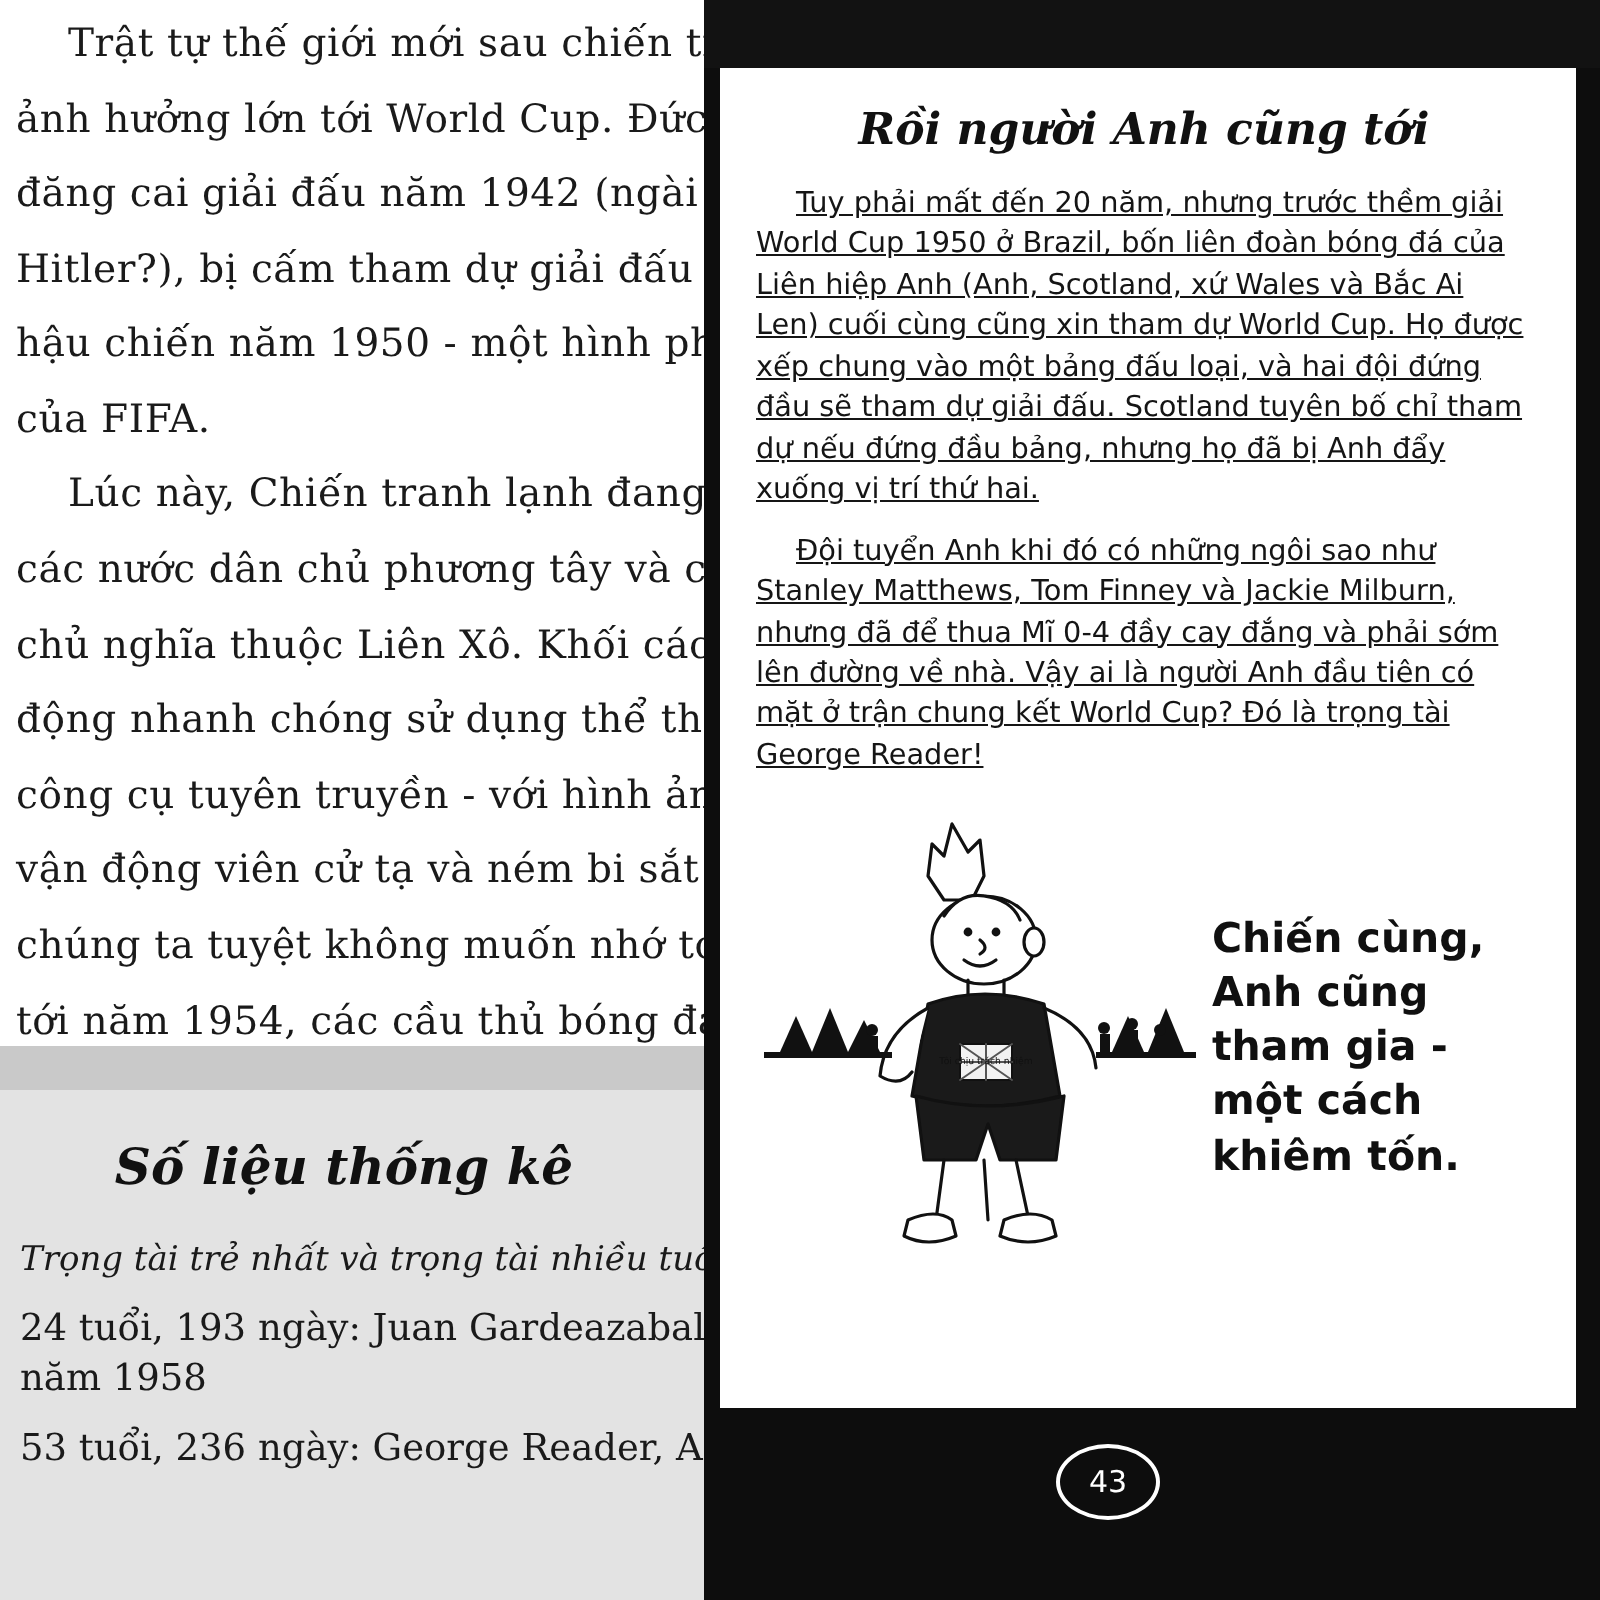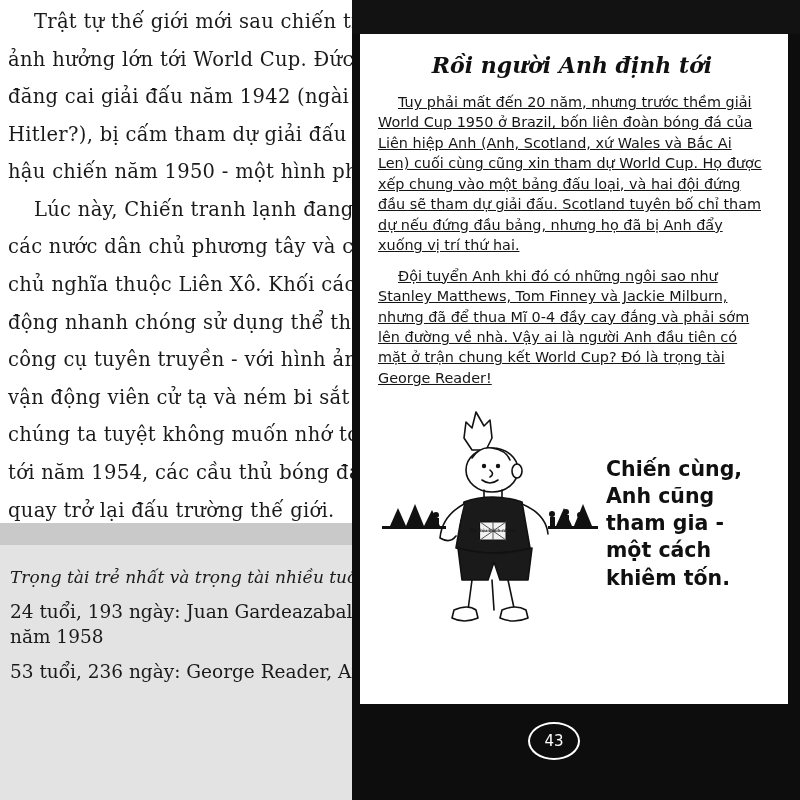--- a/index.html
+++ b/index.html
@@ -187,47 +187,49 @@
 
 <div id="page">
 
   <div class="left-page">
     <div class="left-col">
       <p>Trật tự thế giới mới sau chiến tr</p>
       <p class="noindent">ảnh hưởng lớn tới World Cup. Đức, nư</p>
       <p class="noindent">đăng cai giải đấu năm 1942 (ngài định</p>
       <p class="noindent">Hitler?), bị cấm tham dự giải đấu đ</p>
       <p class="noindent">hậu chiến năm 1950 - một hình ph</p>
+      <p class="noindent">của FIFA.</p>
       <p>Lúc này, Chiến tranh lạnh đang đ</p>
       <p class="noindent">các nước dân chủ phương tây và các n</p>
       <p class="noindent">chủ nghĩa thuộc Liên Xô. Khối các n</p>
       <p class="noindent">động nhanh chóng sử dụng thể th</p>
       <p class="noindent">công cụ tuyên truyền - với hình ảnh</p>
       <p class="noindent">vận động viên cử tạ và ném bi sắt đầ</p>
       <p class="noindent">chúng ta tuyệt không muốn nhớ tới -</p>
       <p class="noindent">tới năm 1954, các cầu thủ bóng đá c</p>
       <p class="noindent">quay trở lại đấu trường thế giới.</p>
     </div>
 
     <div class="grey-band"></div>
 
     <div class="stats-box">
+      <div class="stats-title">Số liệu thống kê</div>
       <div class="stats-sub">Trọng tài trẻ nhất và trọng tài nhiều tuổi nhất</div>
       <div class="stats-line">24 tuổi, 193 ngày: Juan Gardeazabal, Tây E</div>
       <div class="stats-line tight">năm 1958</div>
       <div class="stats-line">53 tuổi, 236 ngày: George Reader, Anh, năm</div>
     </div>
   </div>
 
   <div class="spine"></div>
   <div class="spine-bar"></div>
 
   <div class="right-page">
     <div class="right-inner">
-      <div class="right-title">Rồi người Anh định tới</div>
+      <div class="right-title">Rồi người Anh cũng tới</div>
       <p>Tuy phải mất đến 20 năm, nhưng trước thềm giải World Cup 1950 ở Brazil, bốn liên đoàn bóng đá của Liên hiệp Anh (Anh, Scotland, xứ Wales và Bắc Ai Len) cuối cùng cũng xin tham dự World Cup. Họ được xếp chung vào một bảng đấu loại, và hai đội đứng đầu sẽ tham dự giải đấu. Scotland tuyên bố chỉ tham dự nếu đứng đầu bảng, nhưng họ đã bị Anh đẩy xuống vị trí thứ hai.</p>
       <p>Đội tuyển Anh khi đó có những ngôi sao như Stanley Matthews, Tom Finney và Jackie Milburn, nhưng đã để thua Mĩ 0-4 đầy cay đắng và phải sớm lên đường về nhà. Vậy ai là người Anh đầu tiên có mặt ở trận chung kết World Cup? Đó là trọng tài George Reader!</p>
 
       <div class="cartoon-wrap">
 
         <svg class="cartoon" viewBox="0 0 220 228">
           <g fill="none" stroke="#111" stroke-width="1.6" stroke-linejoin="round" stroke-linecap="round">
 
             <path d="M96 14 L92 30 L86 24 L84 40 L92 52 L106 52 L112 40 L110 22 L104 28 Z" fill="#fff"></path>
 

